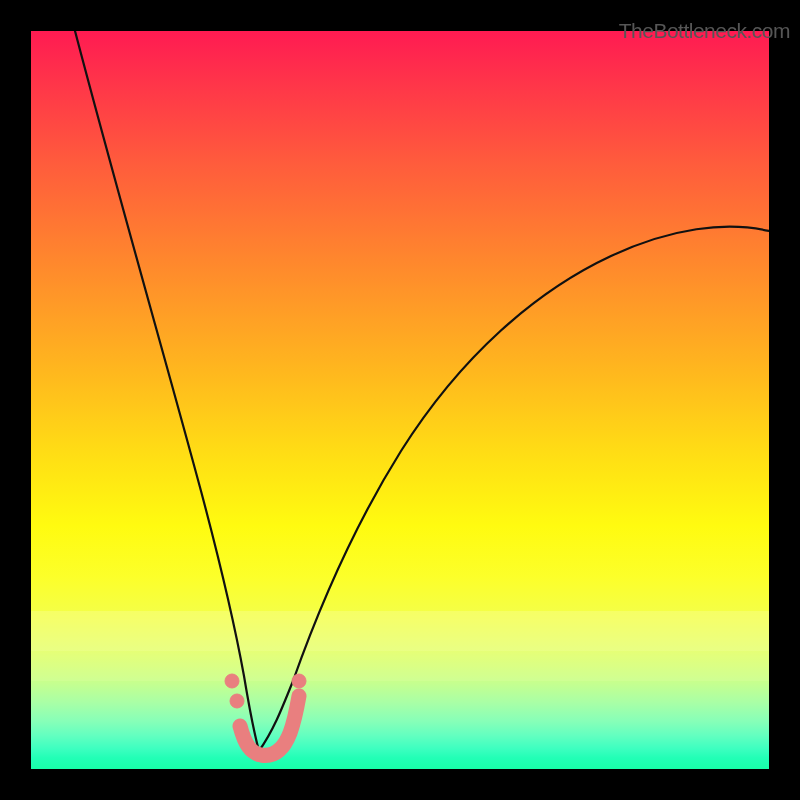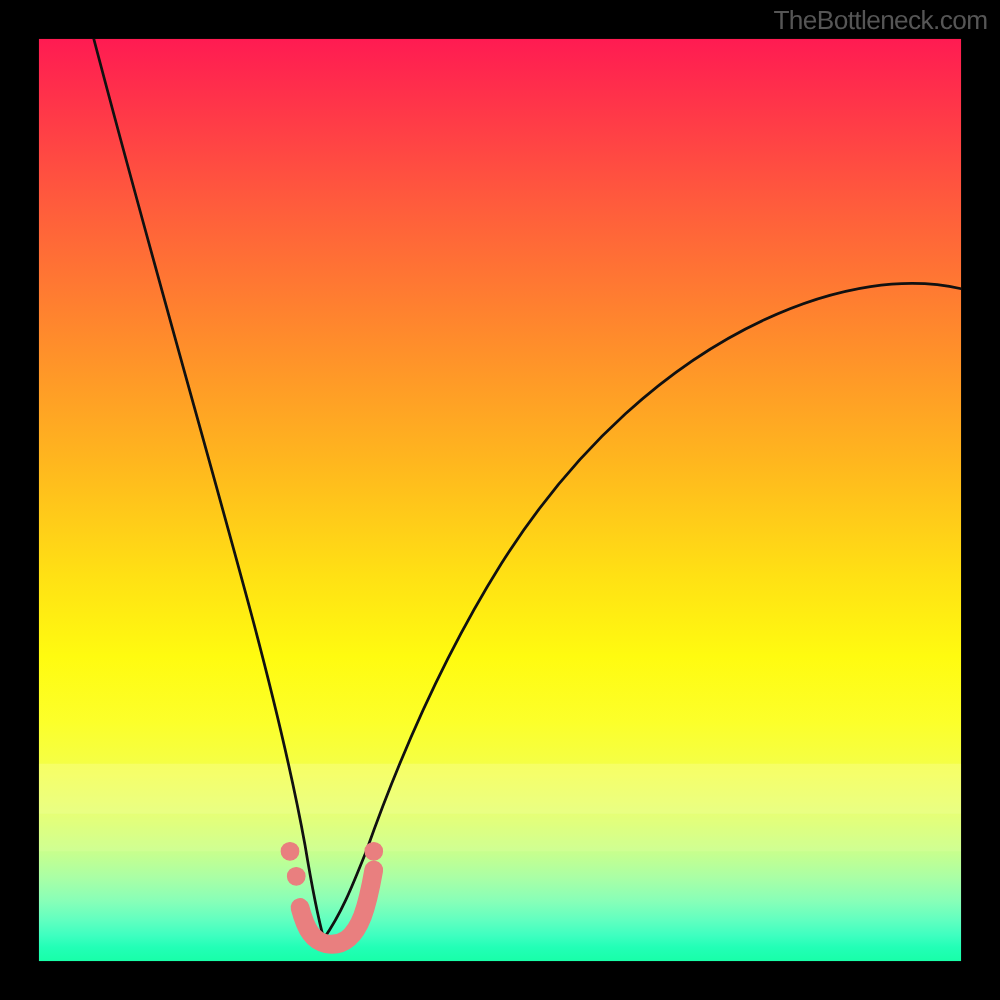--- a/index.html
+++ b/index.html
@@ -82,21 +82,21 @@
   .marker-path {
     fill: none;
     stroke: #e97f7f;
     stroke-width: 15;
     stroke-linecap: round;
     stroke-linejoin: round;
   }
   .attribution {
     position: absolute;
     right: 10px;
-    top: 5px;
+    top: 19px;
     color: #565656;
     font-size: 21px;
     font-weight: 400;
     letter-spacing: -0.5px;
   }
 </style>
 </head>
 <body>
 
 <div class="frame">

